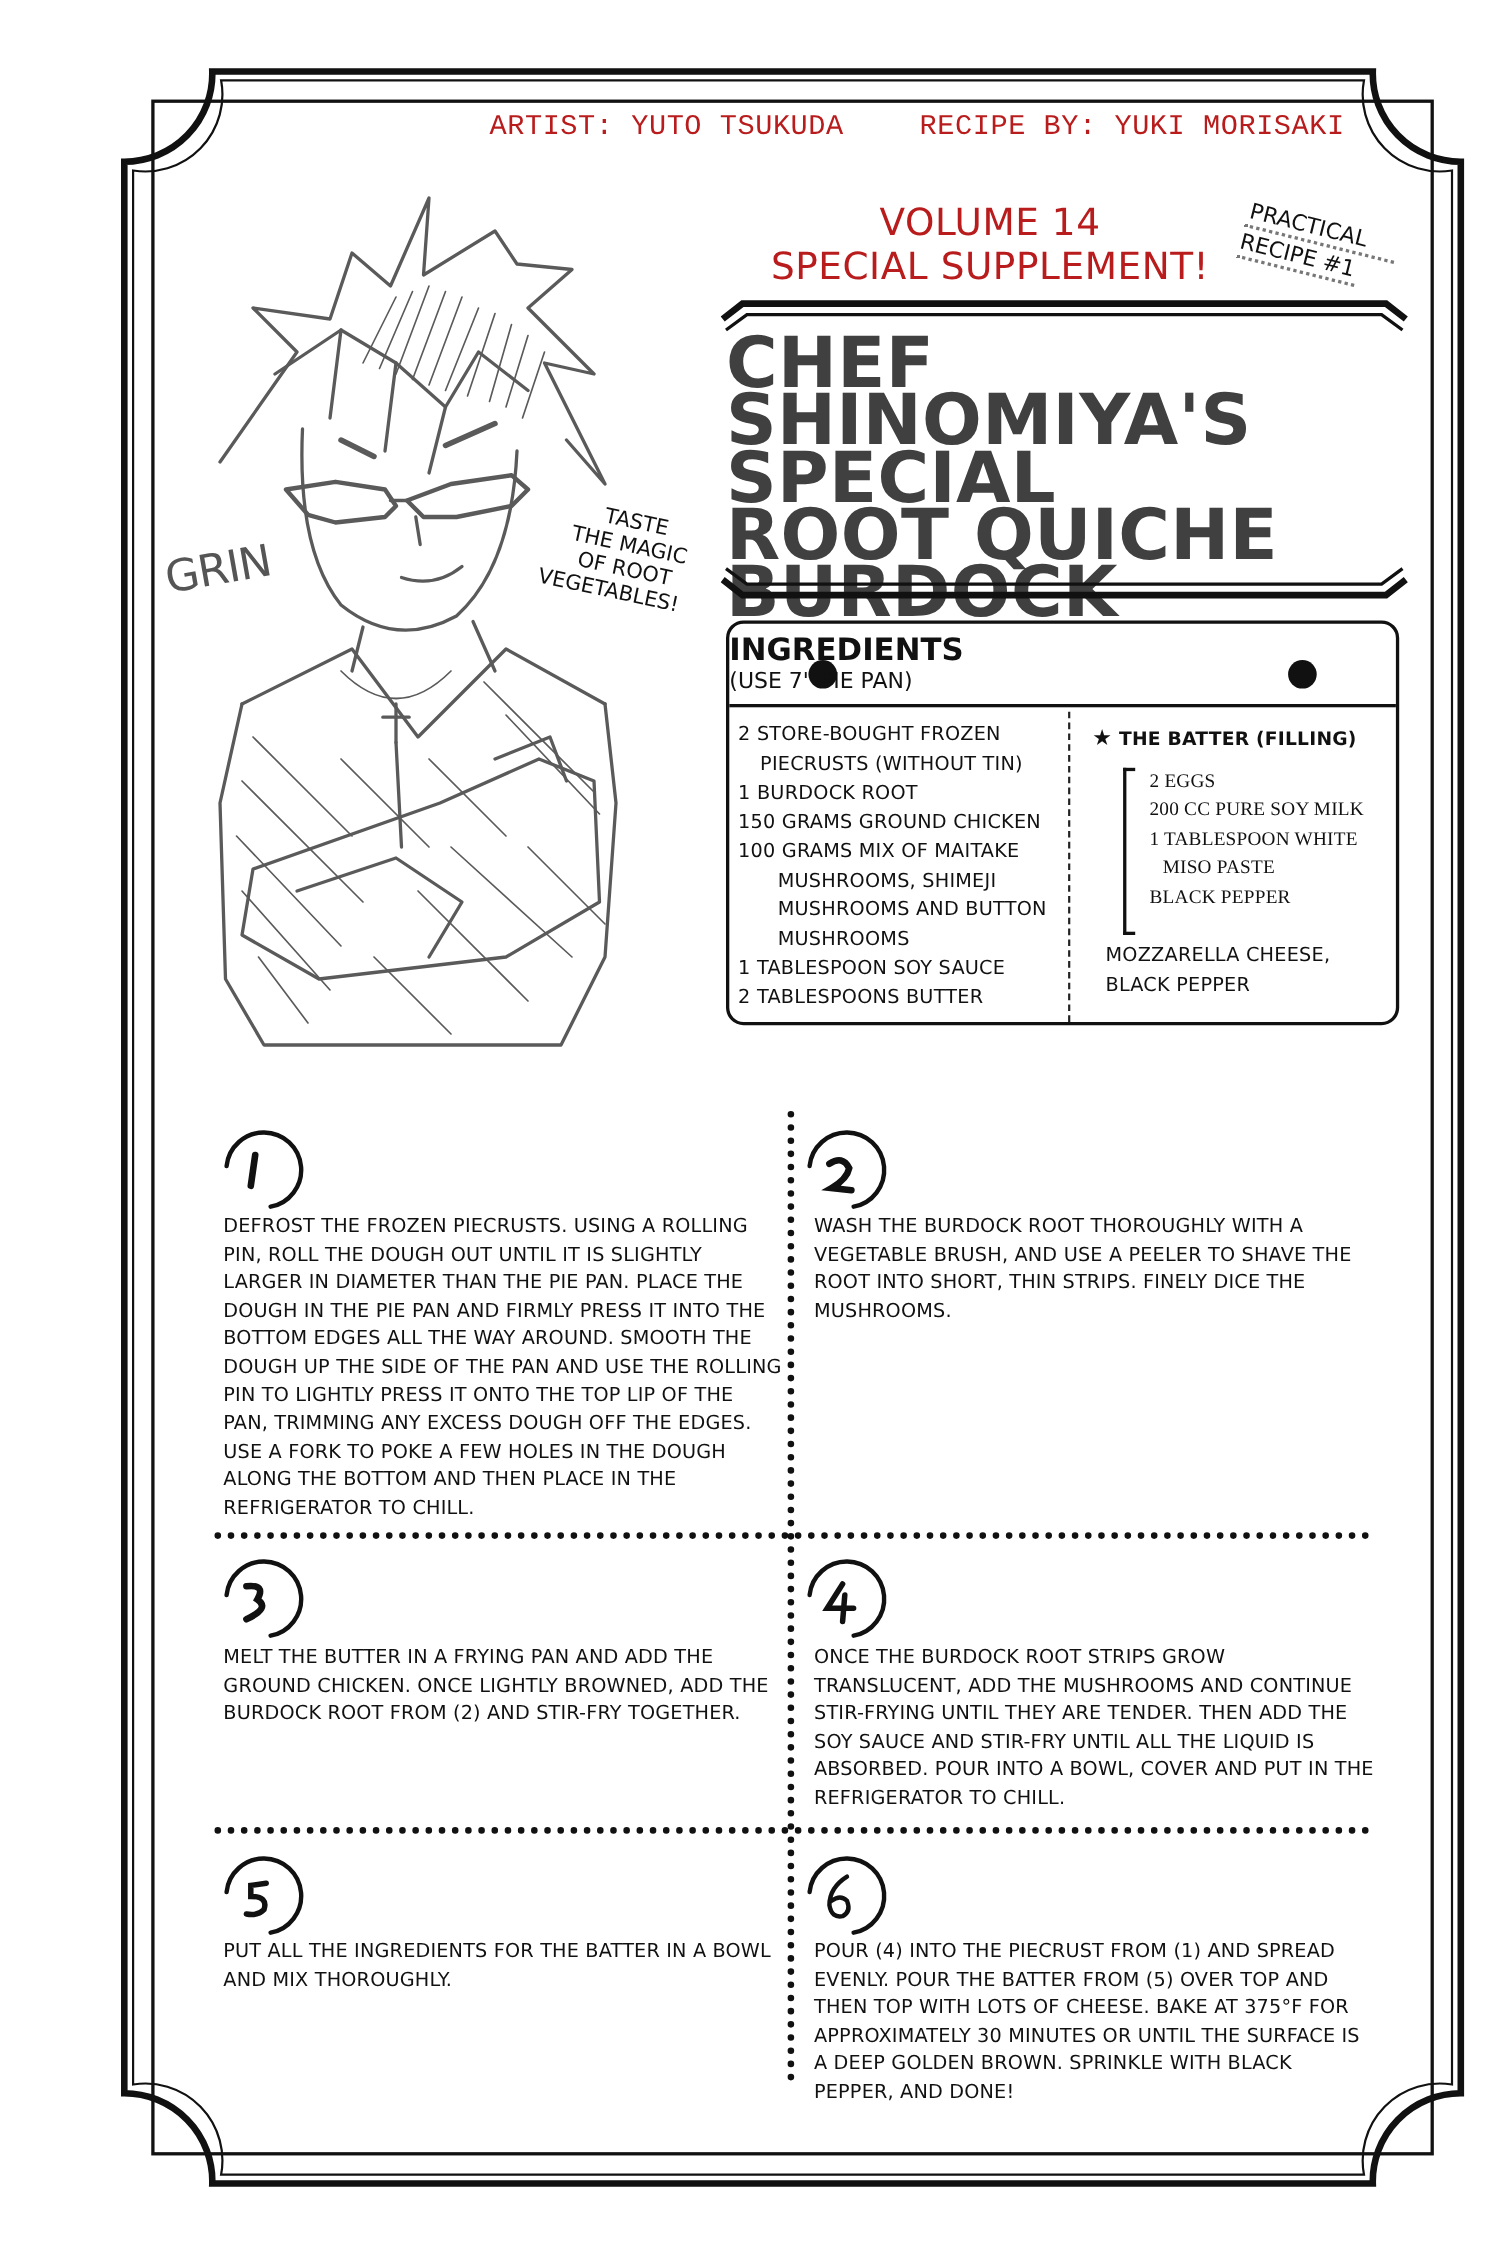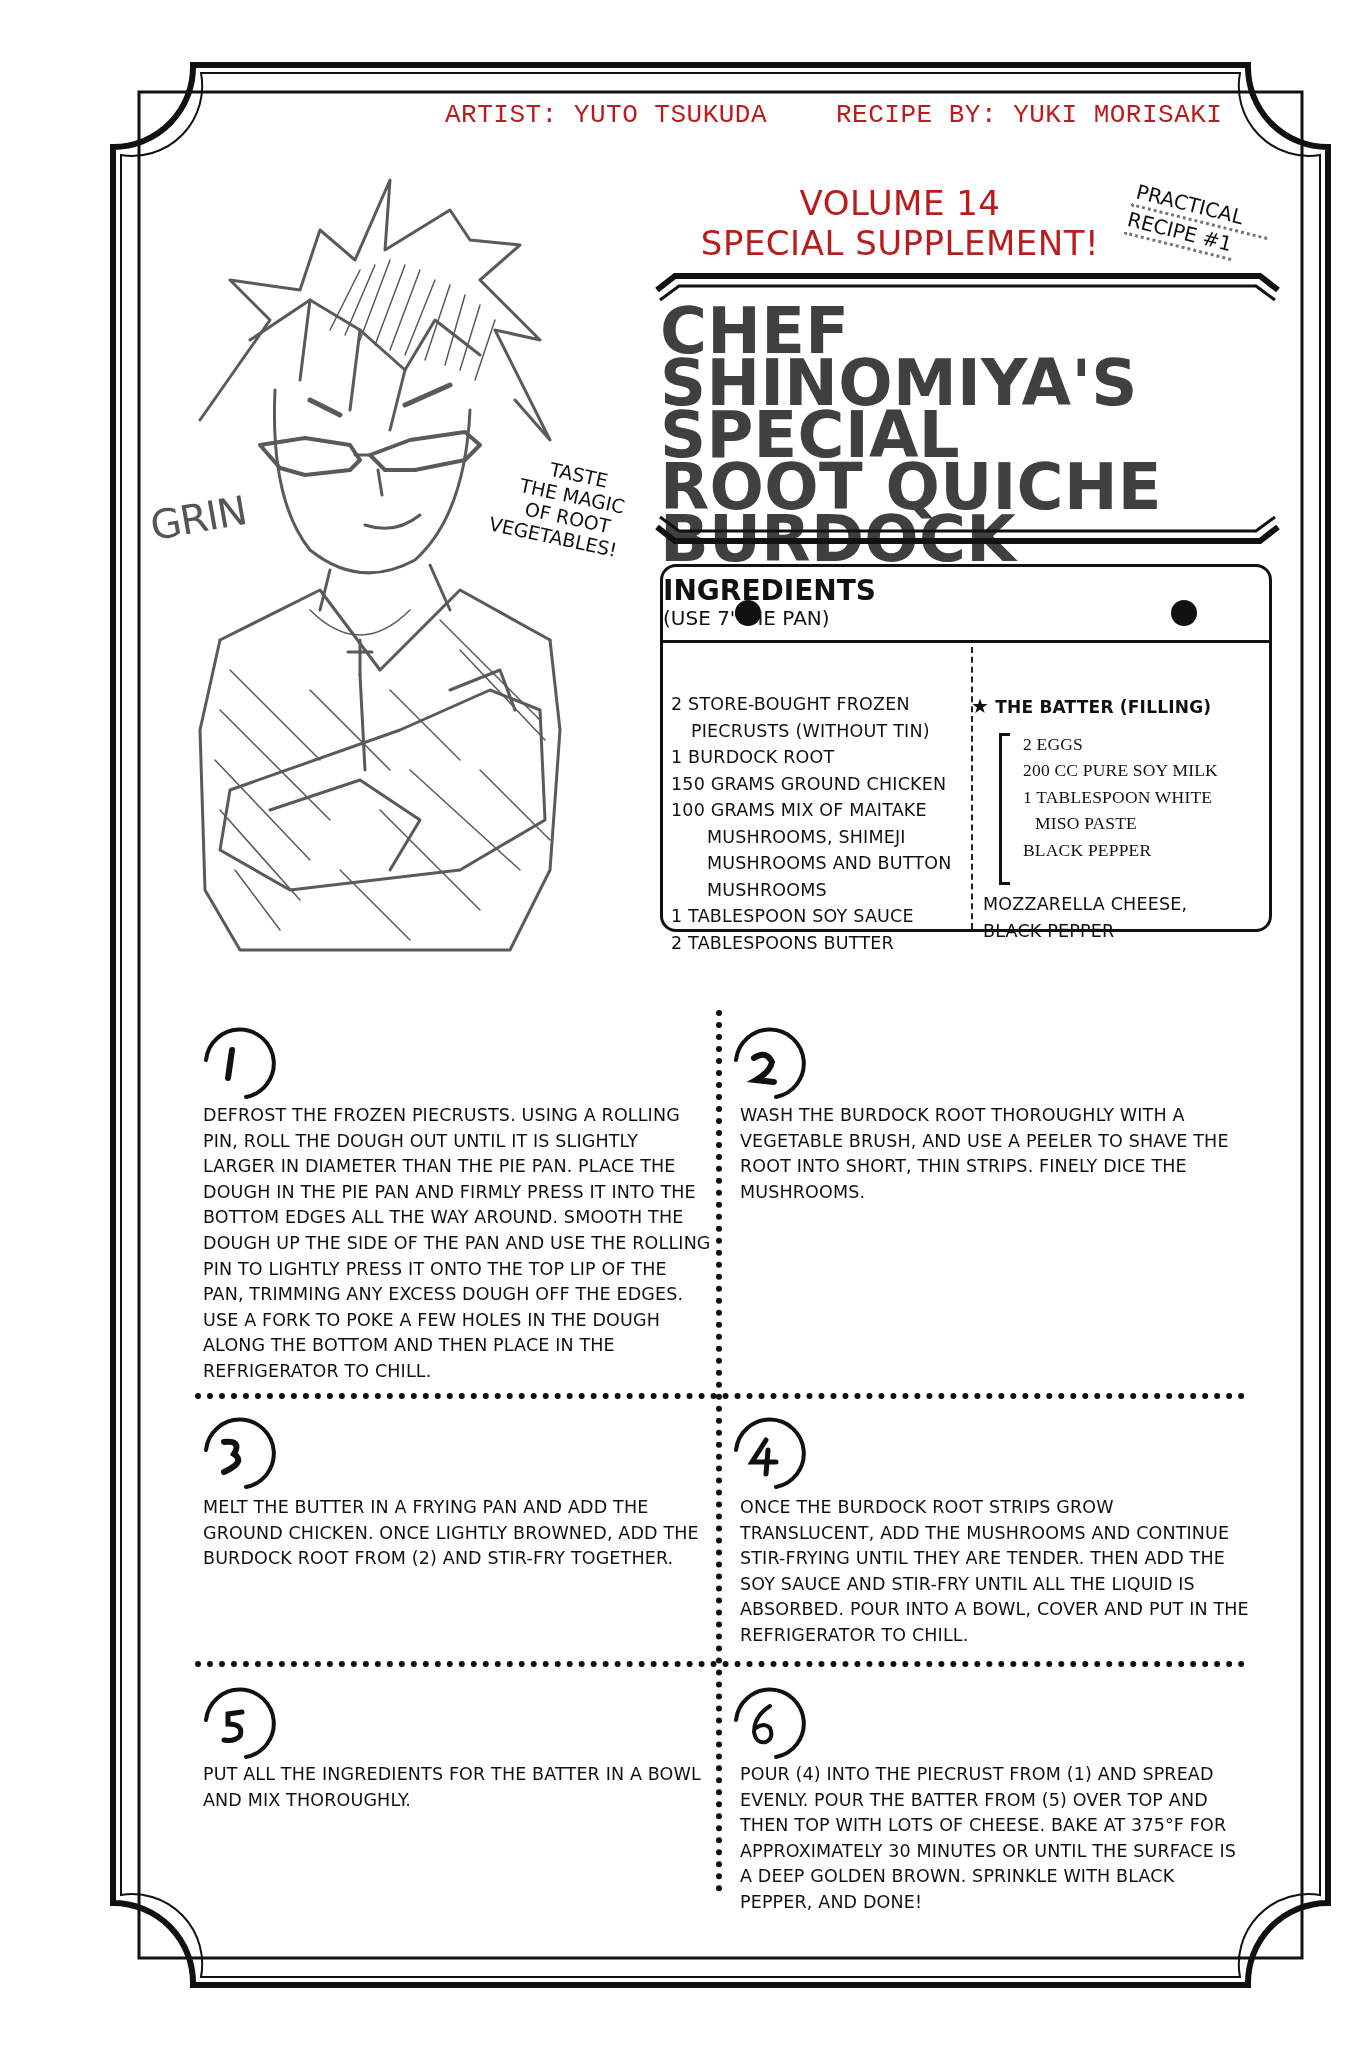--- a/index.html
+++ b/index.html
@@ -14,26 +14,26 @@
   .speech { font-family:"DejaVu Sans", sans-serif; font-size:19px; line-height:22px; color:#111; transform:rotate(12deg); transform-origin:left top; }
   .speech span { display:block; }
   .grin { font-family:"DejaVu Sans", sans-serif; font-size:40px; color:#555; transform:rotate(-10deg); letter-spacing:-1px; }
   .ing-box { left:660px; top:564px; width:612px; height:368px; border:3px solid #111; border-radius:16px; box-sizing:border-box; }
   .ing-head { position:absolute; left:0; top:8px; width:100%; text-align:left; font-family:"DejaVu Sans", sans-serif; }
   .ing-title { font-size:28px; font-weight:bold; line-height:32px; }
   .ing-sub { font-size:20px; line-height:22px; }
   .ing-rule { position:absolute; left:0; right:0; top:73px; border-top:3px solid #111; }
   .bullet { position:absolute; width:26px; height:26px; border-radius:50%; background:#111; top:33px; }
   .ing-divider { position:absolute; left:308px; top:80px; bottom:0; border-left:2px dashed #222; }
-  .hand { font-family:"DejaVu Sans", sans-serif; font-size:17.5px; line-height:26.5px; color:#111; letter-spacing:0.2px;margin-top:36px; }
+  .hand { font-family:"DejaVu Sans", sans-serif; font-size:17.5px; line-height:26.5px; color:#111; letter-spacing:0.2px; }
   .ing-left { position:absolute; left:8px; top:88px; width:300px; }
   .ing-left .it { display:block; white-space:nowrap; }
   .ing-left .ind { padding-left:20px; }
   .ing-left .ind2 { padding-left:36px; }
-  .ing-right { position:absolute; left:308px; top:90px; width:290px; }
+  .ing-right { position:absolute; left:330px; top:90px; width:290px; }
   .batter-head { font-weight:bold; font-size:17px; }
   .batter-list { position:relative; margin-top:10px; margin-left:28px; padding-left:24px;font-family:Liberation Serif, serif; }
   .bracket { position:absolute; left:0; top:2px; bottom:-22px; width:8px; border:3px solid #111; border-right:none; }
   .batter-list .it { display:block; white-space:nowrap; }
   .batter-list .ind { padding-left:12px; }
   .extra { margin-top:28px; margin-left:12px; }
   .dot-h { position:absolute; height:0; border-top:6px dotted #111; }
   .dot-v { position:absolute; width:0; border-left:6px dotted #111; }
   .step-num { position:absolute; width:80px; height:80px; }
   .step-text { position:absolute; font-family:"DejaVu Sans", sans-serif; font-size:17.5px; line-height:25.6px; color:#111; width:510px; letter-spacing:0.15px; }

